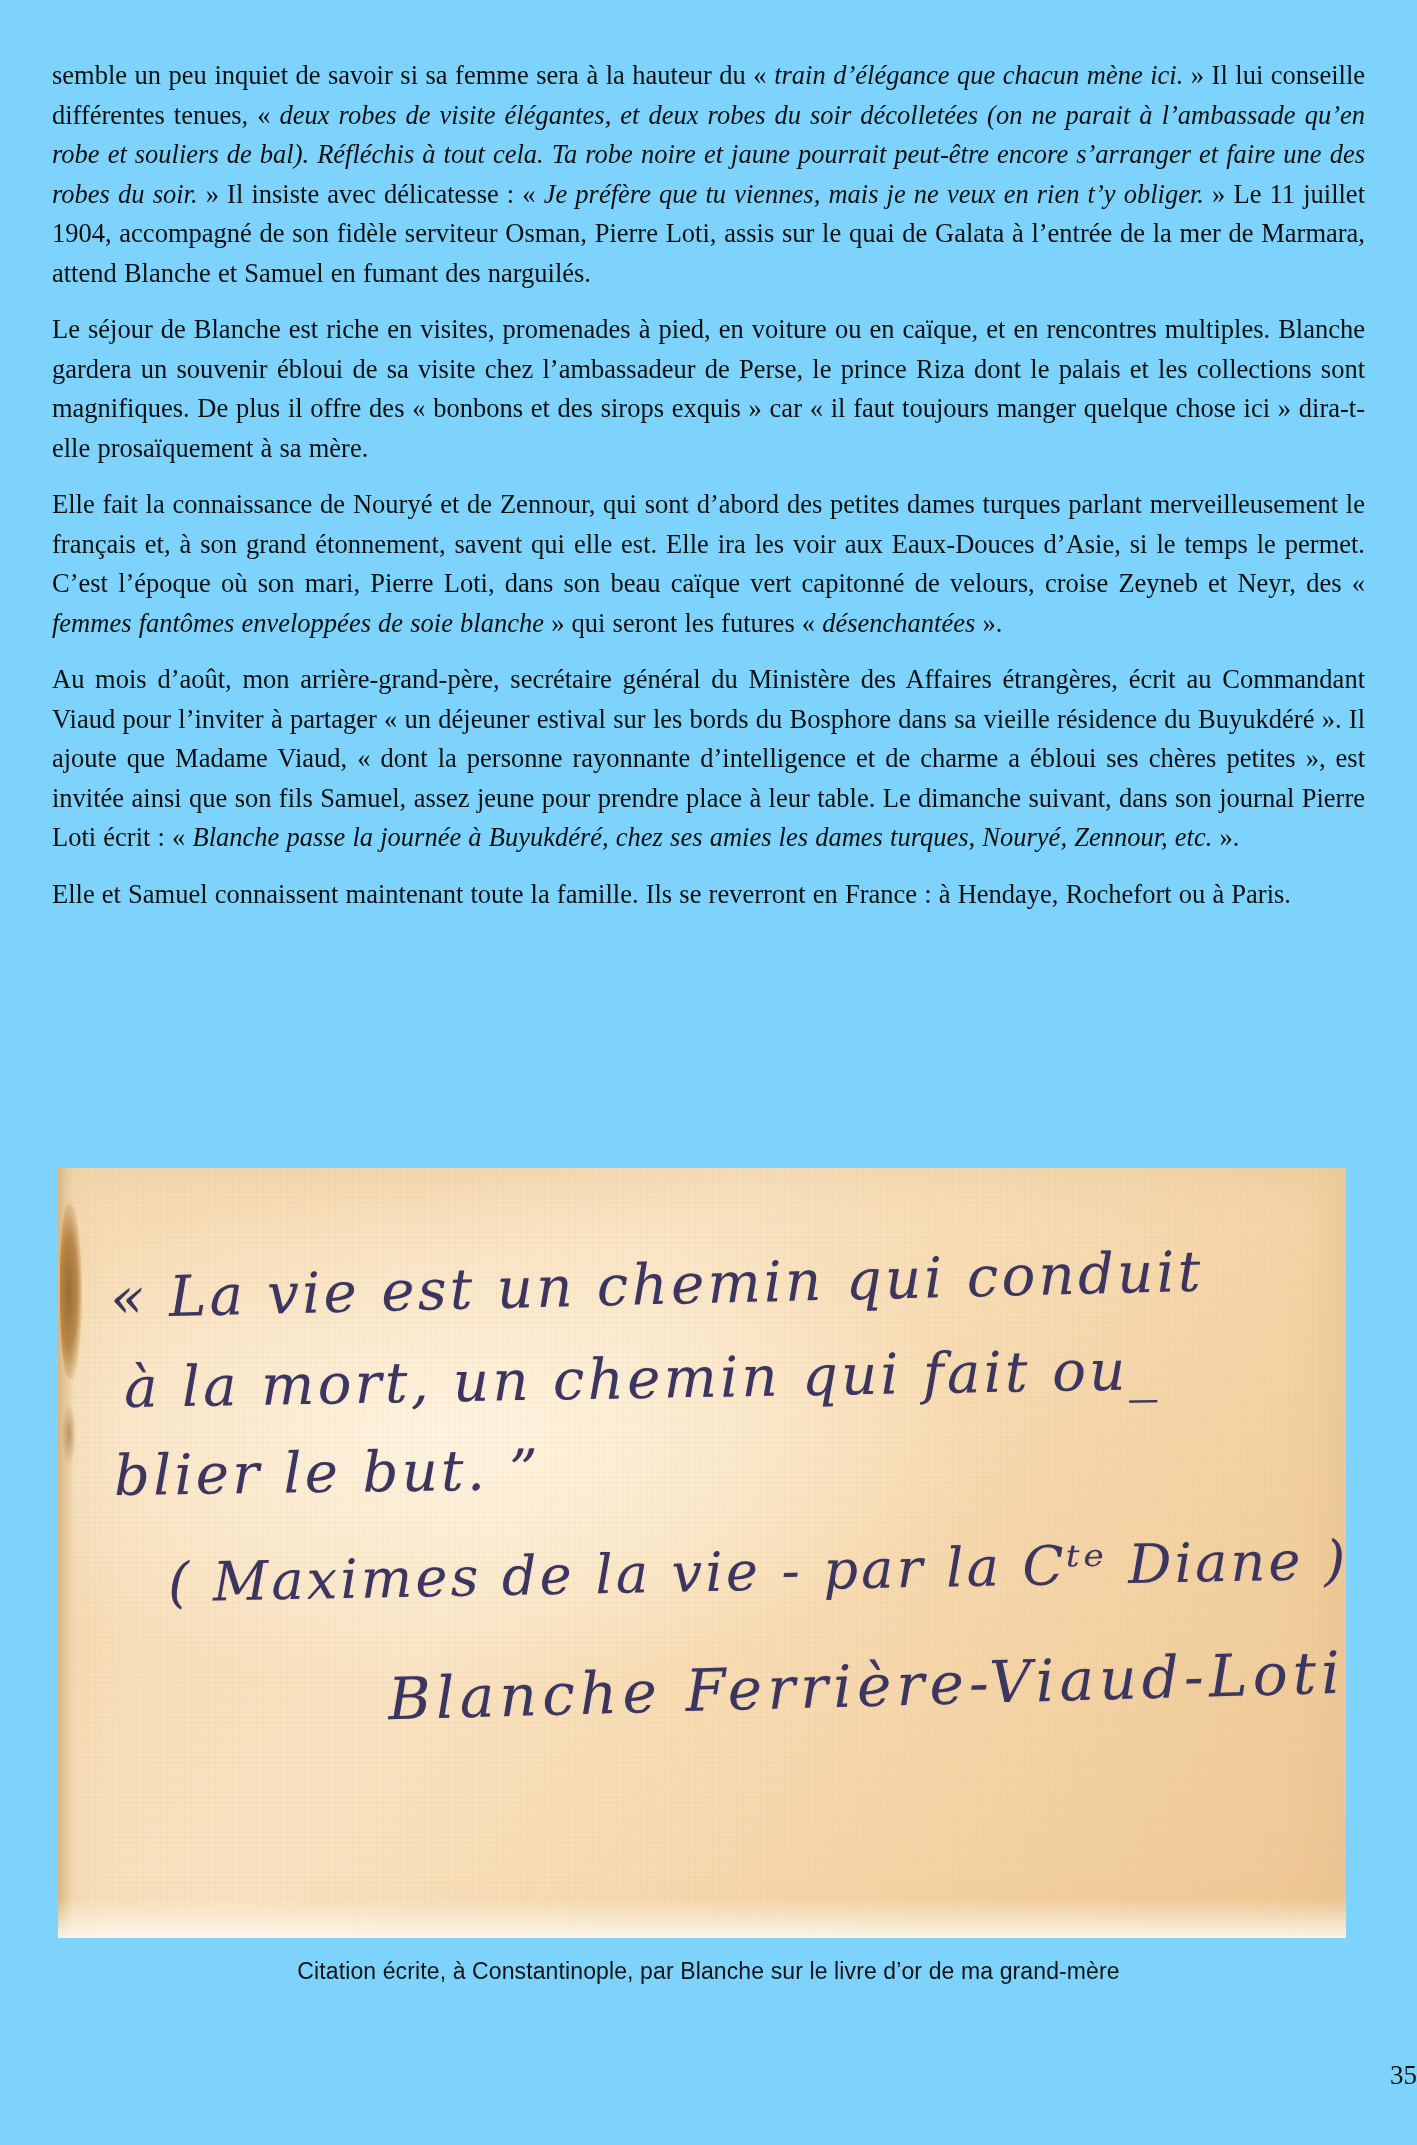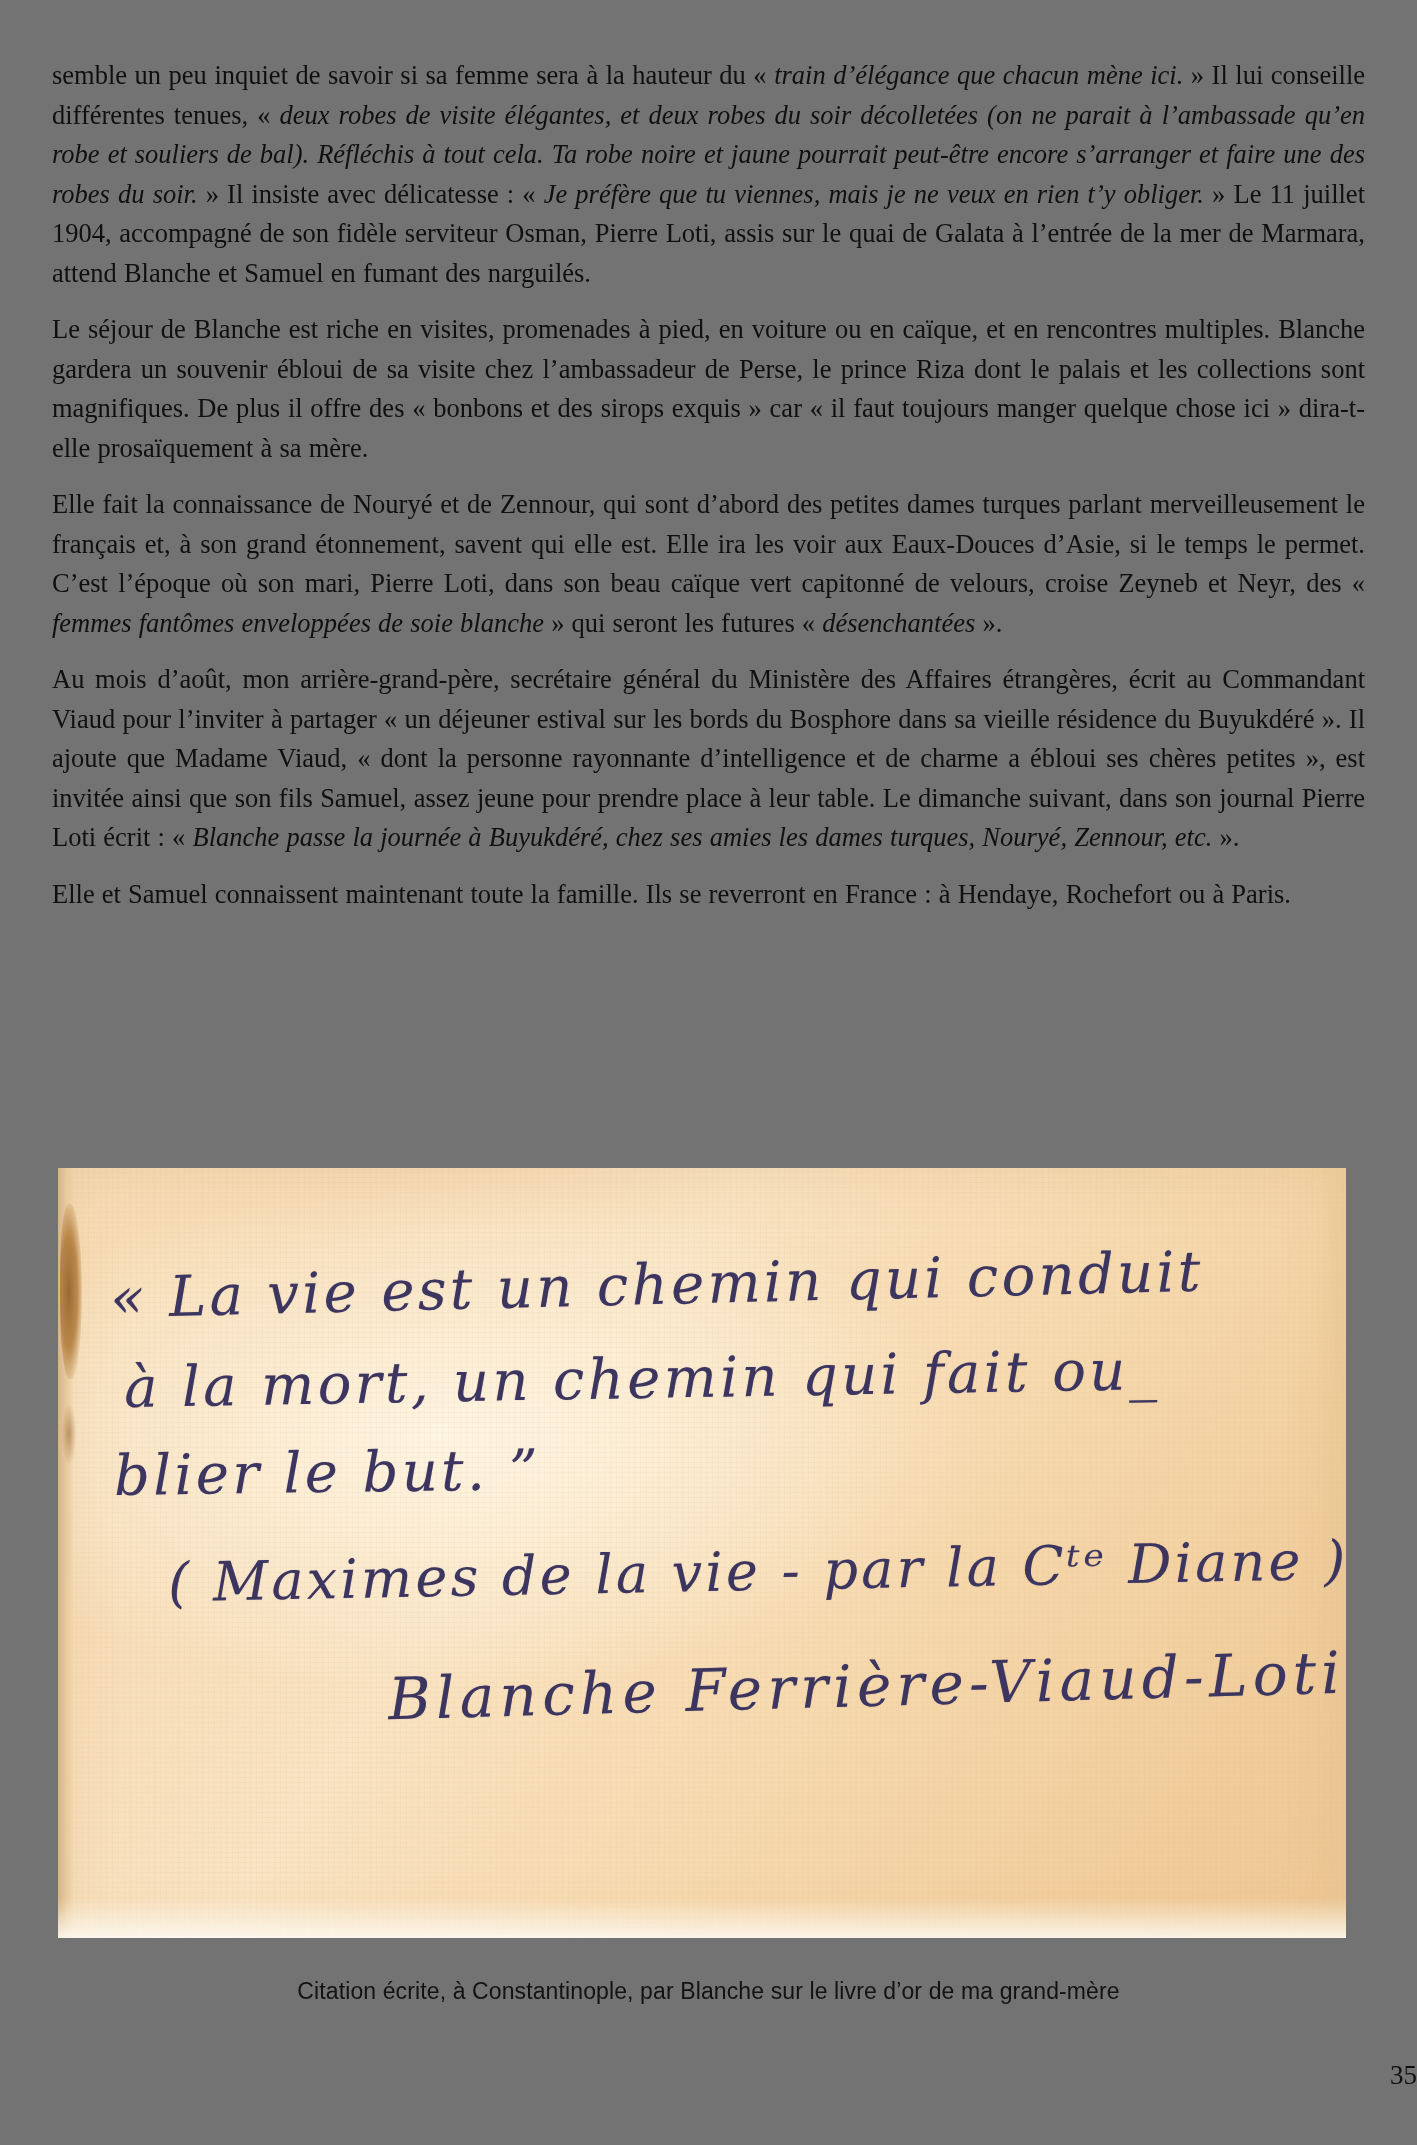--- a/index.html
+++ b/index.html
@@ -4,21 +4,21 @@
 <style>
   html, body {
     margin: 0;
     padding: 0;
     background: #ffffff;
   }
   .page {
     position: relative;
     width: 1417px;
     height: 2145px;
-    background: #737373;
+    background: #7dd3fc;
     font-family: "Liberation Serif", "DejaVu Serif", serif;
     color: #101010;
     box-sizing: border-box;
     overflow: hidden;
   }
   .textblock {
     position: absolute;
     left: 52px;
     top: 56px;
     width: 1313px;
@@ -145,21 +145,20 @@
   .caption {
     position: absolute;
     left: 0;
     top: 1958px;
     width: 1417px;
     text-align: center;
     font-family: "Liberation Sans", "DejaVu Sans", sans-serif;
     font-size: 23px;
     color: #131313;
     letter-spacing: 0.005em;
-    margin-top: 20px;
   }
   .folio {
     position: absolute;
     left: 0;
     top: 2060px;
     width: 1417px;
     text-align: right;
     font-family: "Liberation Serif", "DejaVu Serif", serif;
     font-size: 27px;
     color: #101010;

